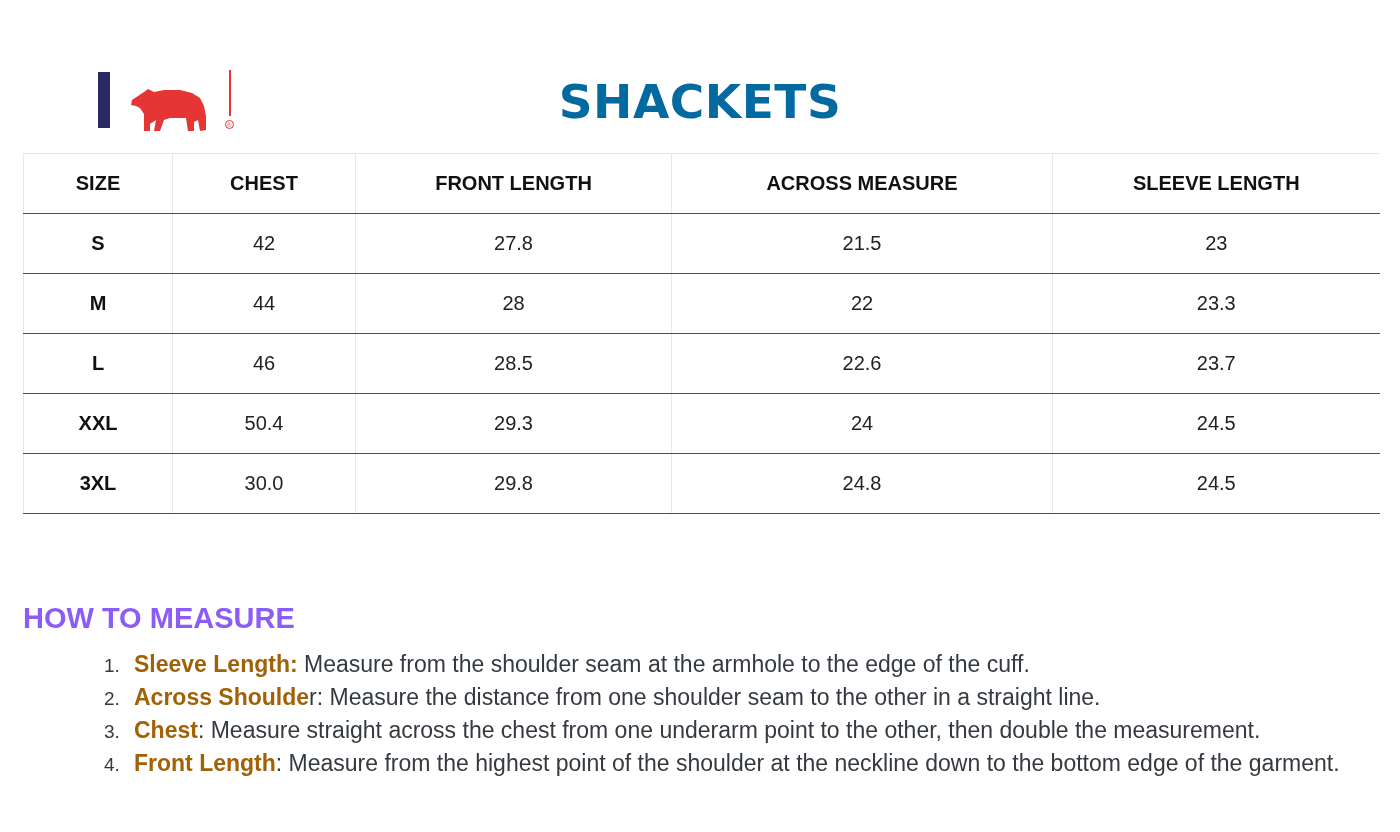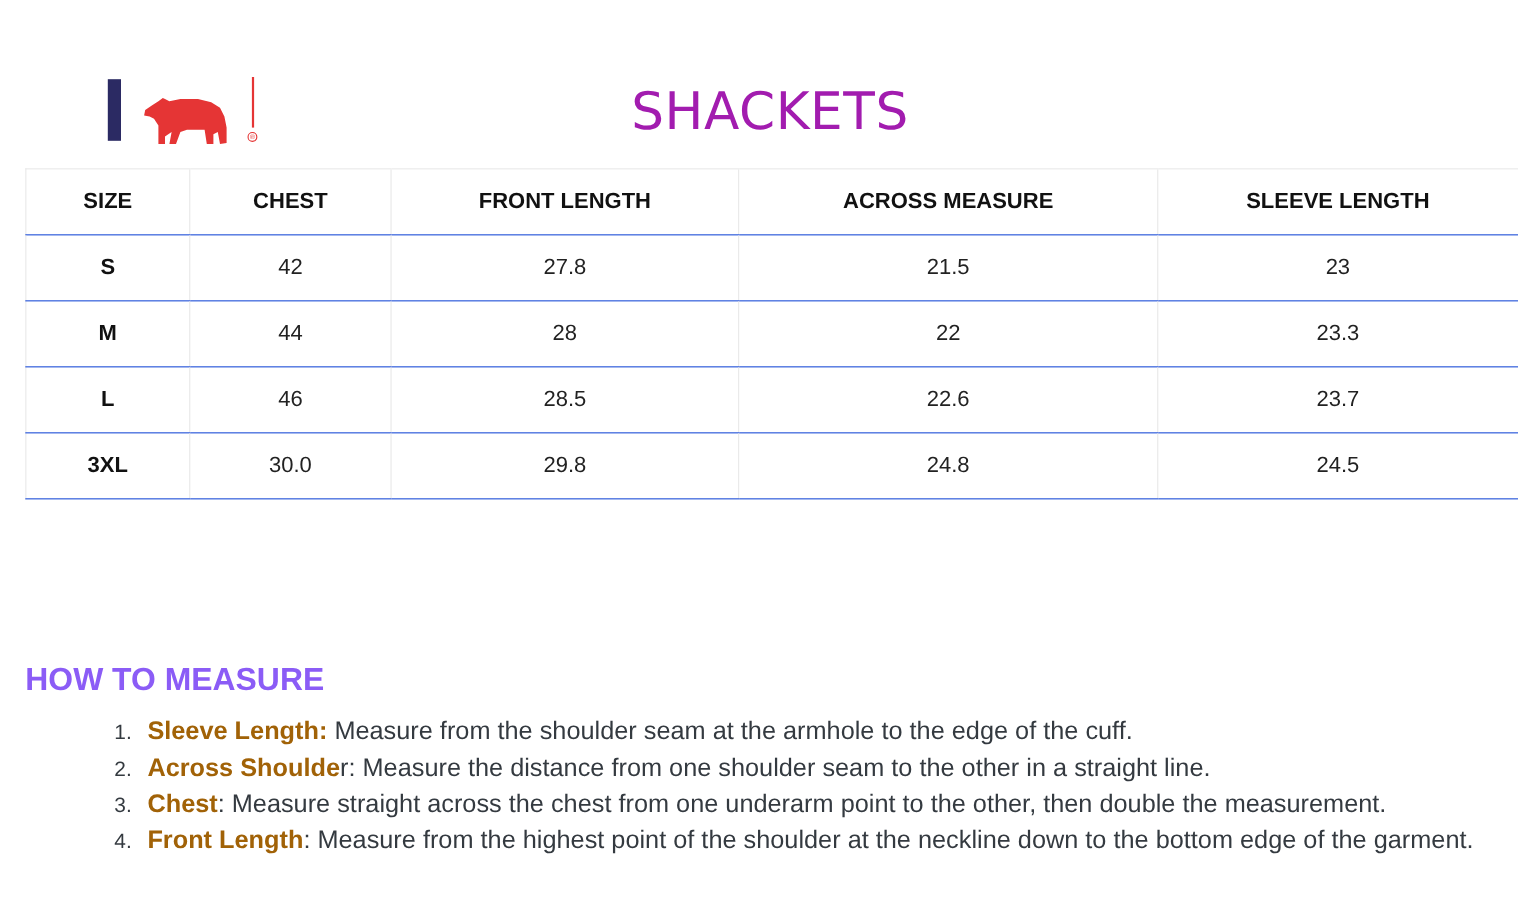--- a/index.html
+++ b/index.html
@@ -3,21 +3,21 @@
 <meta charset="utf-8">
 <style>
   html, body { margin:0; padding:0; background:#ffffff; }
   body { width:1400px; height:832px; position:relative; overflow:hidden; font-family:"Liberation Sans", sans-serif; color:#111; }
   .logo { position:absolute; left:98px; top:70px; width:260px; height:64px; }
   .logo-bar { position:absolute; left:0; top:2px; width:12px; height:56px; background:#2b2a63; }
   .logo-bear { position:absolute; left:32px; top:14px; width:80px; height:50px; }
   .logo-divider { position:absolute; left:131px; top:0; width:2px; height:46px; background:#e53535; }
   .logo-reg { position:absolute; left:127px; top:50px; width:9px; height:9px; border:1px solid #e53535; border-radius:50%; font-size:6px; color:#e53535; text-align:center; line-height:9px; box-sizing:border-box; }
   .logo-text { position:absolute; right:6px; top:-1px; text-align:right; color:#e53535; font-weight:bold; font-size:23px; line-height:21.5px; letter-spacing:2px; font-family:"DejaVu Sans", sans-serif; }
-  .page-title { position:absolute; left:0; width:1400px; top:74px; text-align:center; font-weight:normal; font-size:47px; color:#a21caf; letter-spacing:0.5px; font-family:"DejaVu Sans", sans-serif; }
+  .page-title { position:absolute; left:0; width:1400px; top:74px; text-align:center; font-weight:bold; font-size:47px; color:#0369a1; letter-spacing:0.5px; font-family:"DejaVu Sans", sans-serif; }
   table.size-table { position:absolute; left:23px; top:153px; width:1356px; border-collapse:collapse; table-layout:fixed; }
   table.size-table td, table.size-table th { height:59px; border-top:1px solid #e8e8e8; border-bottom:1px solid #1d4ed8; border-left:1px solid #e8e8e8; text-align:center; font-size:20px; padding:0; }
   table.size-table th { font-weight:bold; color:#111; font-size:20px; }
   table.size-table td { color:#222; }
   table.size-table td.size-cell { font-weight:bold; color:#111; }
   .measure-title { position:absolute; left:23px; top:602px; font-size:29px; font-weight:bold; color:#8b5cf6; }
   ol.measure-list { position:absolute; left:96px; top:650px; width:1280px; margin:0; padding:0 0 0 29px; font-size:23px; color:#343a40; line-height:29px; }
   ol.measure-list li { margin-bottom:4px; }
   ol.measure-list li::marker { font-size:19px; }
   ol.measure-list b { color:#a16207;margin-left:9px; }
@@ -69,20 +69,27 @@
       <td>23.3</td>
     </tr>
     <tr>
       <td class="size-cell">L</td>
       <td>46</td>
       <td>28.5</td>
       <td>22.6</td>
       <td>23.7</td>
     </tr>
     <tr>
+      <td class="size-cell">XXL</td>
+      <td>50.4</td>
+      <td>29.3</td>
+      <td>24</td>
+      <td>24.5</td>
+    </tr>
+    <tr>
       <td class="size-cell">3XL</td>
       <td>30.0</td>
       <td>29.8</td>
       <td>24.8</td>
       <td>24.5</td>
     </tr>
   </tbody>
 </table>
 
 <div class="measure-title">HOW TO MEASURE</div>

